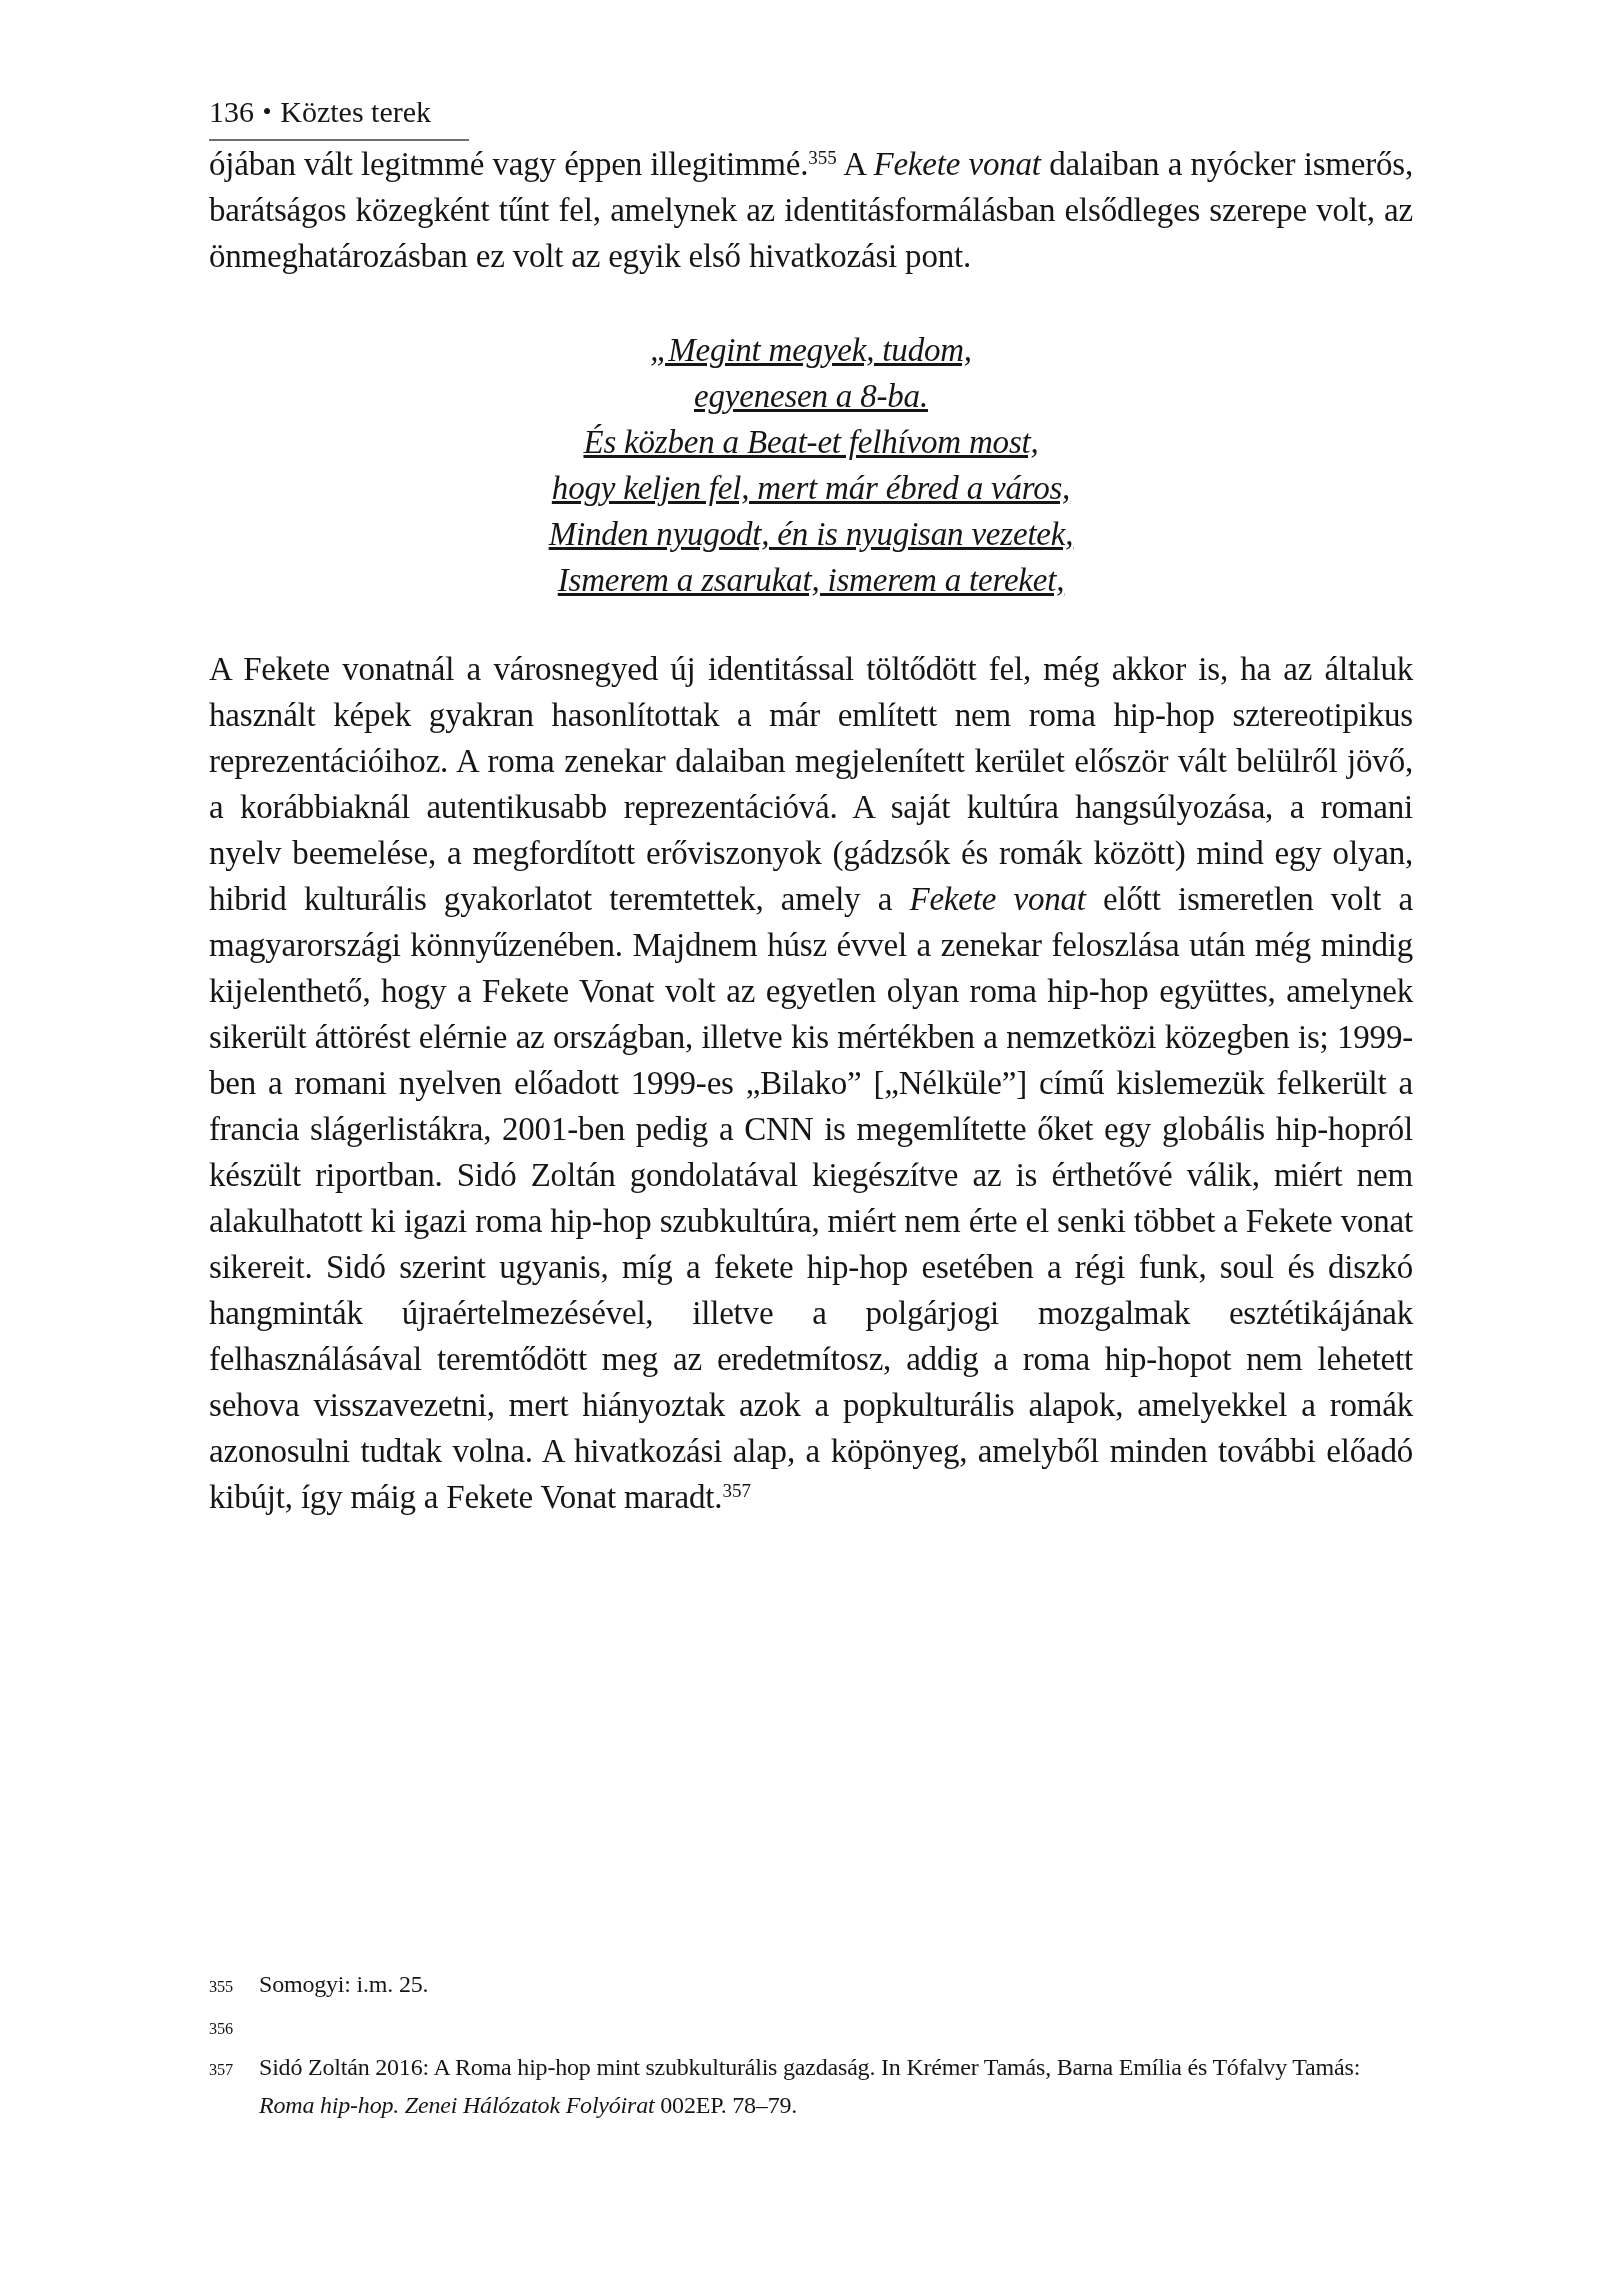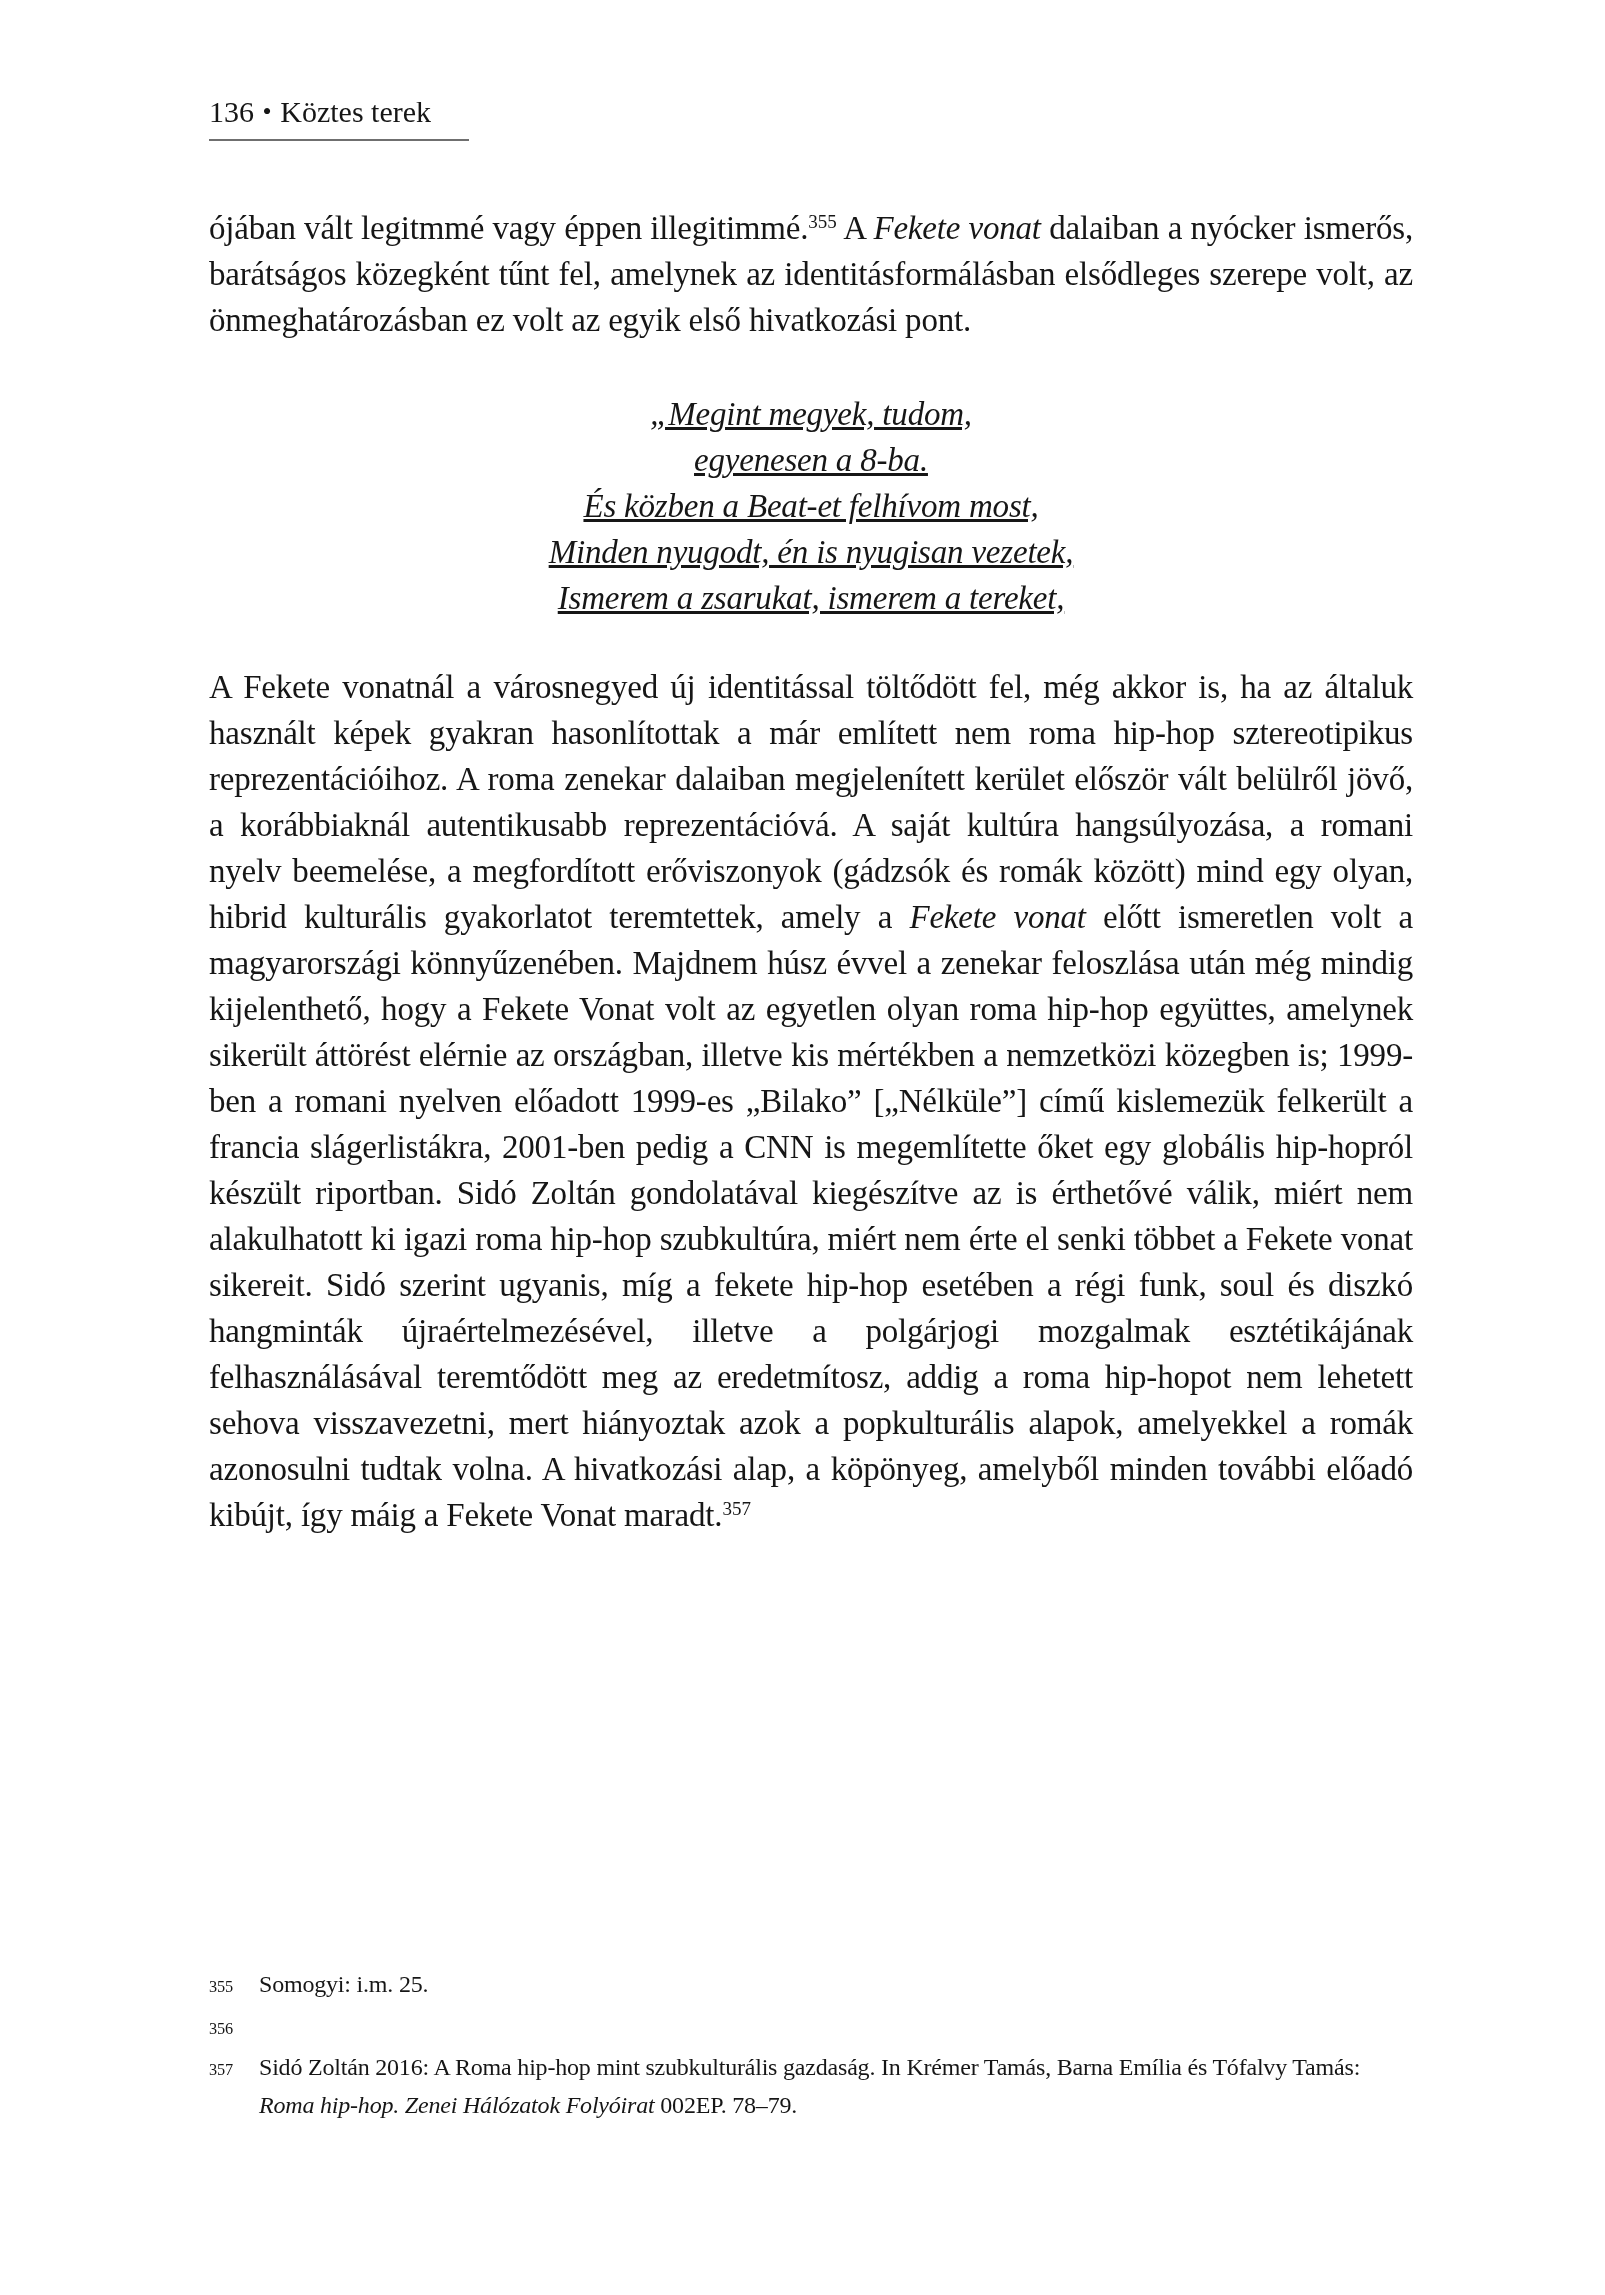--- a/index.html
+++ b/index.html
@@ -42,21 +42,21 @@
     vertical-align: 1.7px;
   }
   
   .body-par {
     margin: 0;
     font-size: 33px;
     line-height: 46px;
     text-align: justify;
     letter-spacing: -0.2px;
   }
-  .par-1 { margin-top: 64px; }
+  .par-1 { }
   .par-2 { margin-top: 0; }
   sup.fnref {
     font-size: 19px;
     line-height: 0;
     vertical-align: 11.2px;
     letter-spacing: 0;
   }
   em { font-style: italic; }
   
   .poem {
@@ -101,20 +101,21 @@
         <span>136</span><span class="header-bullet">•</span><span>Köztes terek</span>
       </span>
     </header>
 
     <p class="body-par par-1"><span>ójában vált legitmmé vagy éppen illegitimmé.</span><sup class="fnref">355</sup><span> A </span><em>Fekete vonat</em><span> dalaiban a nyócker ismerős, barátságos közegként tűnt fel, amelynek az identitásformálásban elsődleges szerepe volt, az önmeghatározásban ez volt az egyik első hivatkozási pont.</span></p>
 
     <blockquote class="poem">
       <div class="poem-line">„Megint megyek, tudom,</div>
       <div class="poem-line">egyenesen a 8-ba.</div>
       <div class="poem-line">És közben a Beat-et felhívom most,</div>
+      <div class="poem-line">hogy keljen fel, mert már ébred a város,</div>
       <div class="poem-line">Minden nyugodt, én is nyugisan vezetek,</div>
       <div class="poem-line">Ismerem a zsarukat, ismerem a tereket,</div>
     </blockquote>
 
     <p class="body-par par-2"><span>A Fekete vonatnál a városnegyed új identitással töltődött fel, még akkor is, ha az általuk használt képek gyakran hasonlítottak a már említett nem roma hip-hop sztereotipikus reprezentációihoz. A roma zenekar dalaiban megjelenített kerület először vált belülről jövő, a korábbiaknál autentikusabb reprezentációvá. A saját kultúra hangsúlyozása, a romani nyelv beemelése, a megfordított erőviszonyok (gádzsók és romák között) mind egy olyan, hibrid kulturális gyakorlatot teremtettek, amely a </span><em>Fekete vonat</em><span> előtt ismeretlen volt a magyarországi könnyűzenében. Majdnem húsz évvel a zenekar feloszlása után még mindig kijelenthető, hogy a Fekete Vonat volt az egyetlen olyan roma hip-hop együttes, amelynek sikerült áttörést elérnie az országban, illetve kis mértékben a nemzetközi közegben is; 1999-ben a romani nyelven előadott 1999-es „Bilako” [„Nélküle”] című kislemezük felkerült a francia slágerlistákra, 2001-ben pedig a CNN is megemlítette őket egy globális hip-hopról készült riportban. Sidó Zoltán gondolatával kiegészítve az is érthetővé válik, miért nem alakulhatott ki igazi roma hip-hop szubkultúra, miért nem érte el senki többet a Fekete vonat sikereit. Sidó szerint ugyanis, míg a fekete hip-hop esetében a régi funk, soul és diszkó hangminták újraértelmezésével, illetve a polgárjogi mozgalmak esztétikájának felhasználásával teremtődött meg az eredetmítosz, addig a roma hip-hopot nem lehetett sehova visszavezetni, mert hiányoztak azok a popkulturális alapok, amelyekkel a romák azonosulni tudtak volna. A hivatkozási alap, a köpönyeg, amelyből minden további előadó kibújt, így máig a Fekete Vonat maradt.</span><sup class="fnref">357</sup></p>
 
   </div>
 
   <footer class="footnotes">
 

